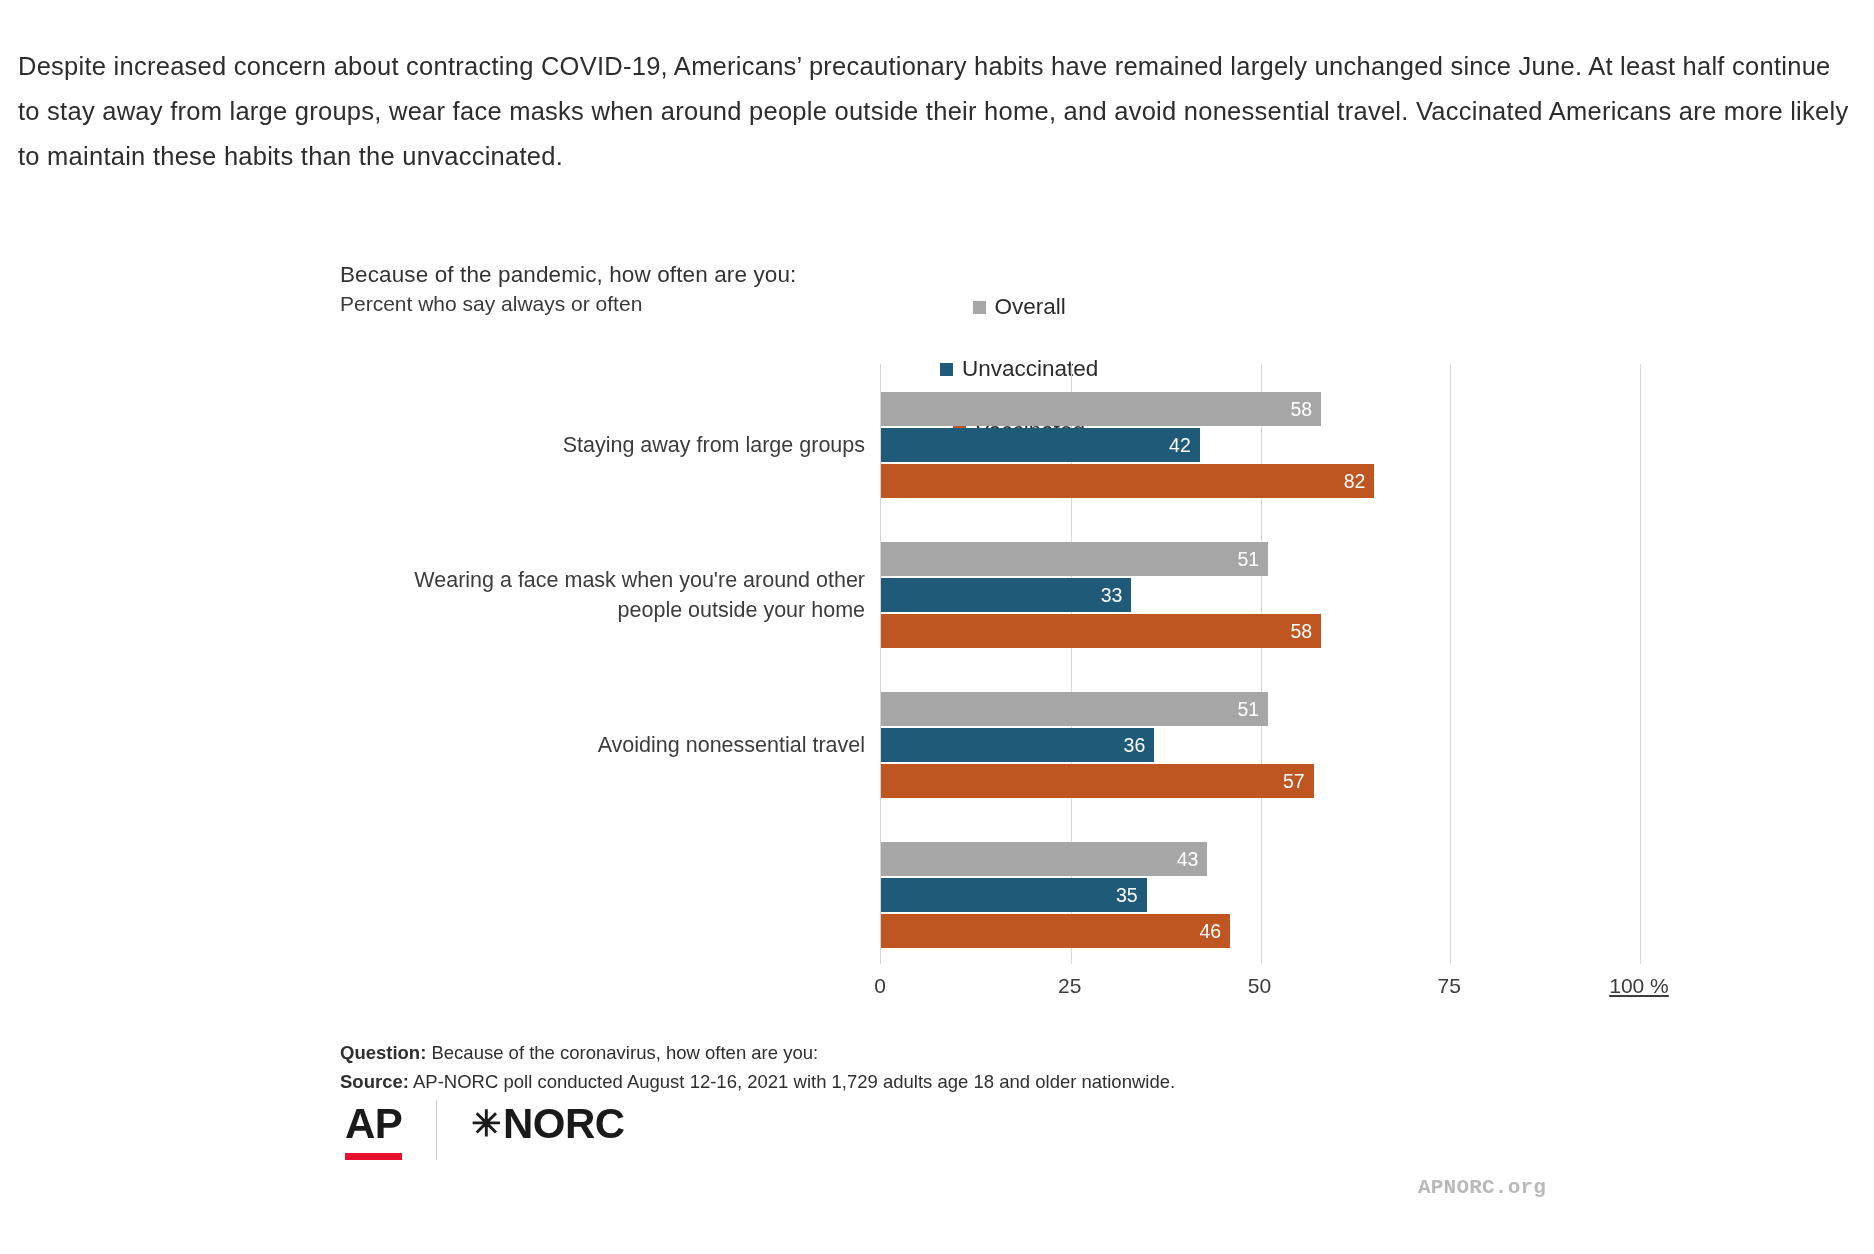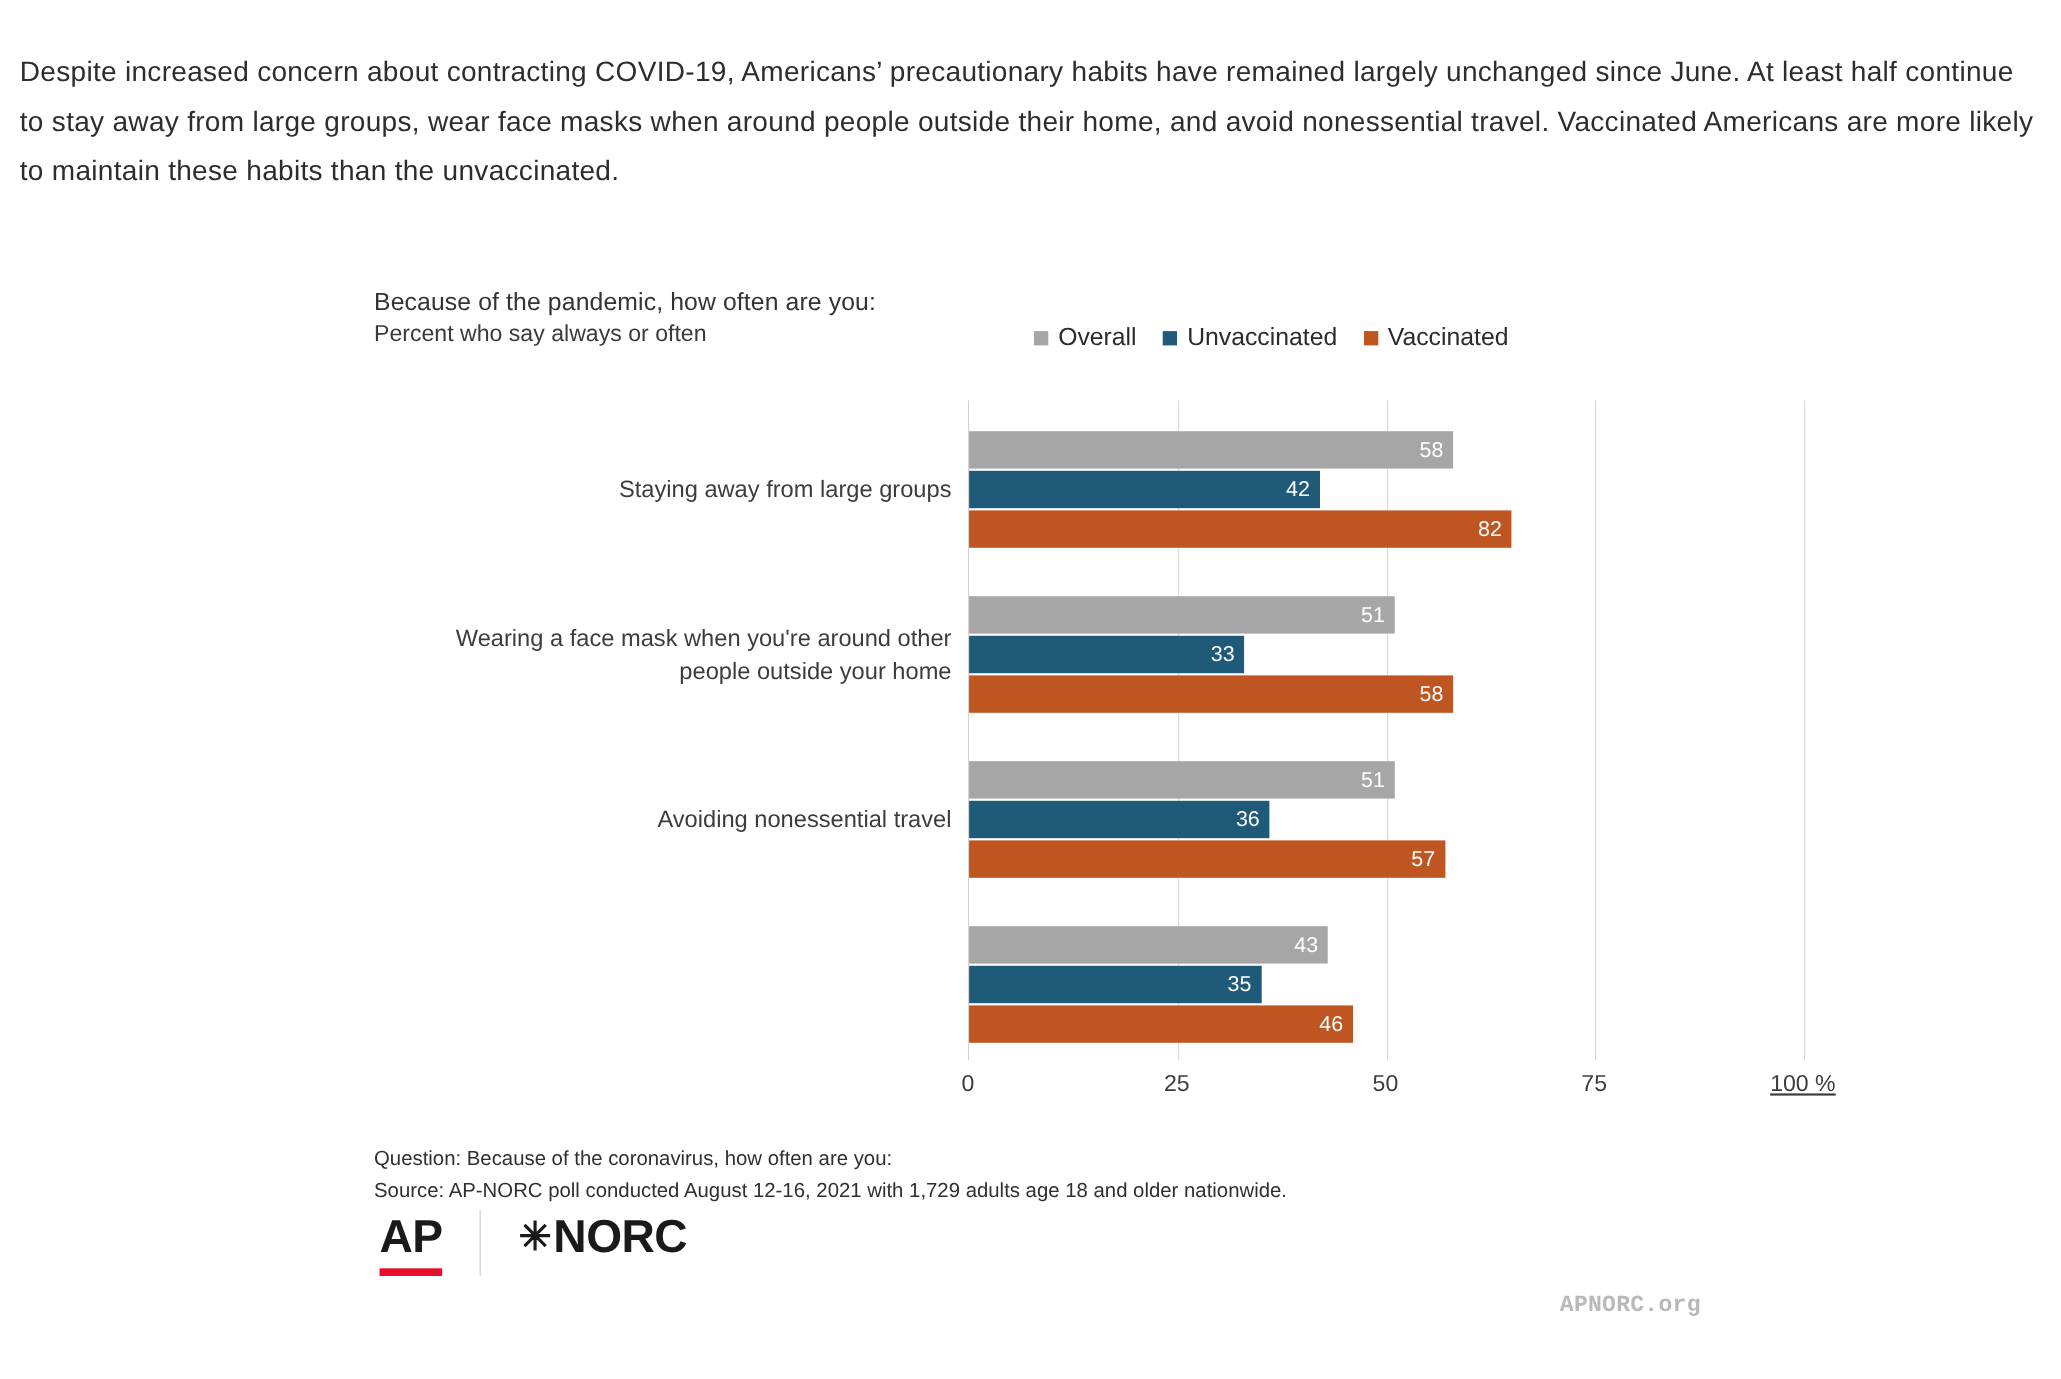--- a/index.html
+++ b/index.html
@@ -45,21 +45,22 @@
     color: #3a3a3a;
     margin-top: 4px;
   }
 
   .legend {
     position: absolute;
     left: 600px;
     top: 32px;
     display: flex;
     align-items: center;
-    gap: 24px;
+    gap: 36px;
+    flex-direction: column;
   }
   .legend-item { display: flex; align-items: center; gap: 9px; }
   .legend-swatch { width: 13px; height: 13px; display: inline-block; }
   .legend-label { font-size: 22.5px; color: #2b2b2b; }
 
   
   #plot-wrap {
     position: relative;
     margin-top: 48px;
     height: 600px;
@@ -133,21 +134,21 @@
   }
 
   #footnotes {
     position: absolute;
     left: 340px;
     top: 1038px;
     font-size: 18.5px;
     line-height: 29px;
     color: #2f2f2f;
   }
-  #footnotes b { font-weight: normal; }
+  #footnotes b { font-weight: bold; }
 
   
   #logos {
     position: absolute;
     left: 345px;
     top: 1100px;
     display: flex;
     align-items: flex-start;
     height: 80px;
   }

